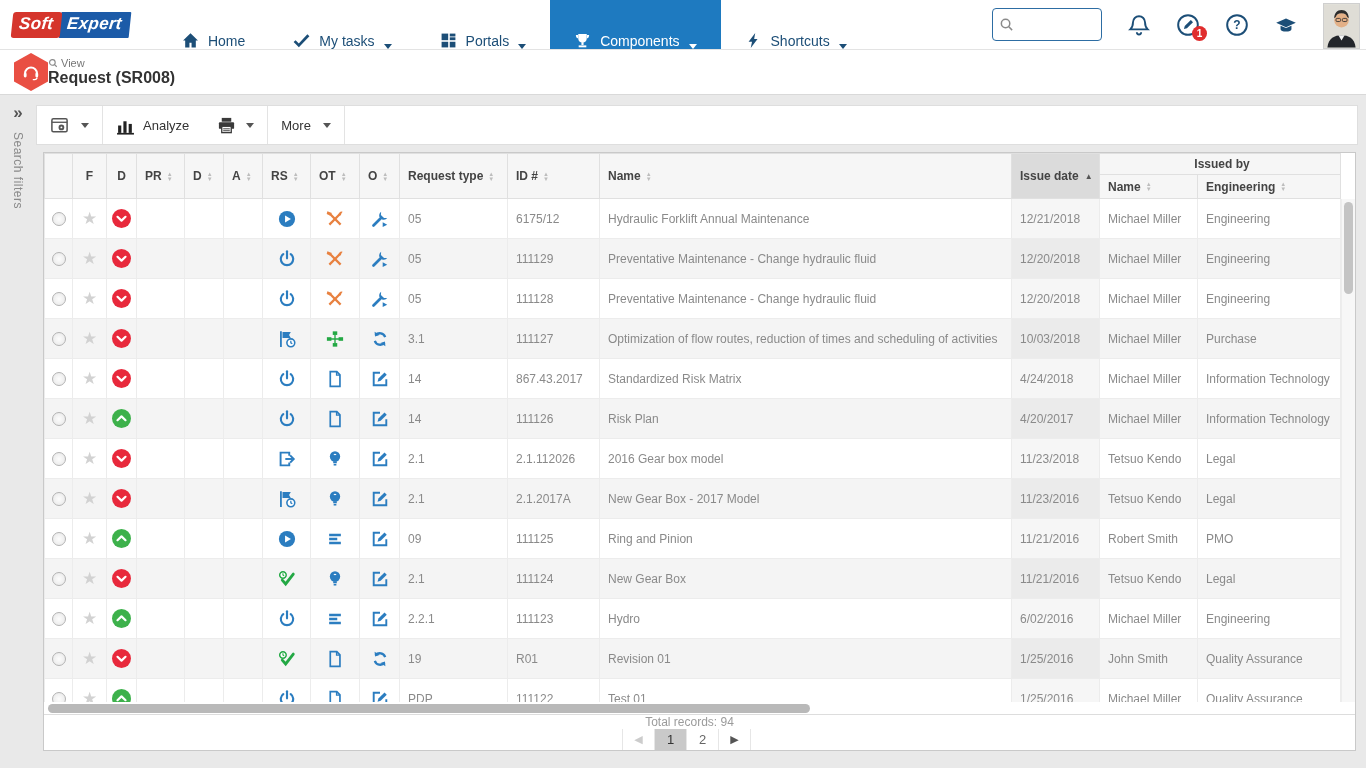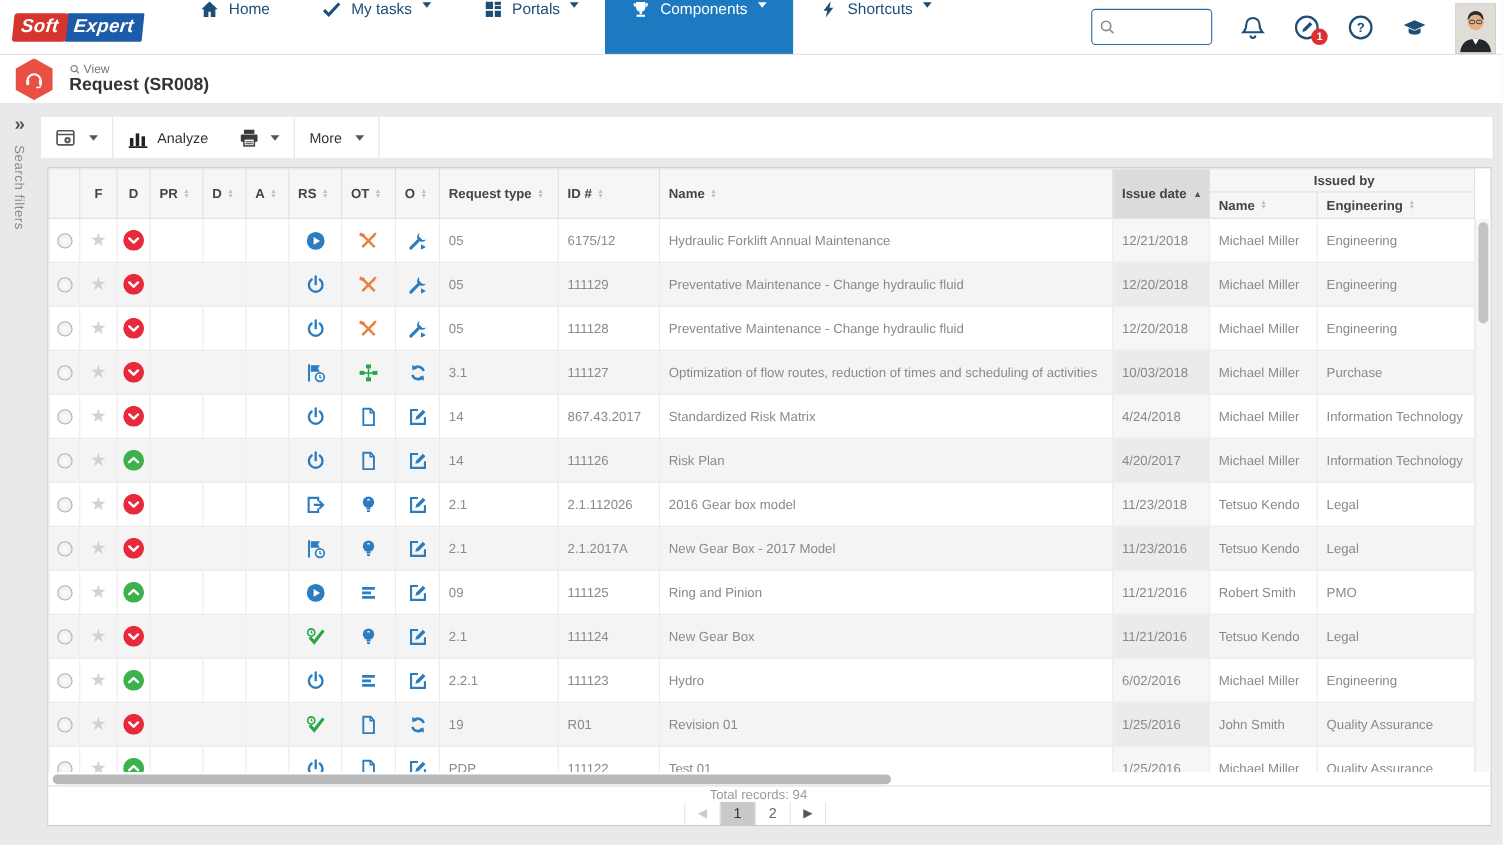--- a/index.html
+++ b/index.html
@@ -6,40 +6,40 @@
   html,body { width:1366px; height:768px; overflow:hidden; }
   body { font-family:"Liberation Sans", sans-serif; background:#e9e9e9; color:#333; }
 
   
   .topbar { height:50px; background:#fff; display:flex; align-items:stretch; border-bottom:1px solid #e3e3e3; position:relative; z-index:5; }
   .brand { display:flex; align-items:center; padding:0 26px 0 12px; }
   .brand-soft, .brand-expert { font-weight:bold; font-style:italic; font-size:17px; color:#fff; padding:2px 8px 4px 7px; transform:skewX(-6deg); border-radius:3px; letter-spacing:.3px; }
   .brand-soft { background:var(--brand-red,#d5352c); z-index:2; }
   .brand-expert { background:var(--brand-blue,#1c5ba8); margin-left:-3px; border:2px solid #fff; }
   .mainnav { display:flex; align-items:stretch; }
-  .nav-item { display:flex; align-items:flex-start; gap:9px; padding:0 24px; font-size:14px; color:var(--nav-text,#1c4e77); cursor:pointer; }
+  .nav-item { display:flex; align-items:flex-end; gap:9px; padding:0 24px; font-size:14px; color:var(--nav-text,#1c4e77); cursor:pointer; }
   .nav-item .nav-icon { width:17px; height:17px; display:inline-flex; }
   .nav-item .nav-icon svg { width:100%; height:100%; }
   .nav-item.active { background:var(--accent-blue,#1e7ac0); color:#fff; }
   .caret { width:0; height:0; border-left:4px solid transparent; border-right:4px solid transparent; border-top:5px solid currentColor; margin-top:2px; }
   .topbar-right { margin-left:auto; display:flex; align-items:center; gap:25px; padding-right:6px; color:var(--nav-text,#1c4e77); }
   .search-box { width:110px; height:33px; border:1px solid #2d6da3; border-radius:4px; display:flex; align-items:center; padding:0 6px; gap:4px; color:#8a8a8a; }
   .search-box svg { width:15px; height:15px; flex:0 0 auto; }
   .search-box input { border:none; outline:none; width:100%; font-size:13px; background:transparent; }
   .tb-icon { position:relative; width:24px; height:24px; display:inline-flex; cursor:pointer; }
   .tb-icon svg { width:100%; height:100%; }
   .tb-badge { position:absolute; right:-7px; bottom:-4px; min-width:15px; height:15px; background:var(--badge-red,#e02d2d); color:#fff; border-radius:50%; font-size:10px; font-weight:bold; display:flex; align-items:center; justify-content:center; padding:0 3px; }
   .avatar { width:37px; height:46px; border:1px solid #cfcfcf; background:#e4e2db; margin-top:2px; overflow:hidden; cursor:pointer; }
   .avatar svg { width:100%; height:100%; display:block; }
 
   
   .page-head { height:45px; background:#fff; display:flex; align-items:center; padding-left:14px; border-bottom:1px solid #d9d9d9; }
   .hexagon { width:34px; height:38px; background:var(--app-icon-red,#e94f43); clip-path:polygon(50% 0,100% 25%,100% 75%,50% 100%,0 75%,0 25%); display:flex; align-items:center; justify-content:center; flex:0 0 auto; }
   .hexagon svg { width:20px; height:20px; }
-  .ph-text { margin-left:15px; }
+  .ph-text { margin-left:0; }
   .crumb { font-size:11px; color:#777; display:flex; align-items:center; gap:3px; line-height:12px; }
   .crumb svg { width:10px; height:10px; }
   .page-title { font-size:16px; font-weight:bold; color:#333; line-height:18px; }
 
   
   .content { display:flex; height:673px; }
   .rail { width:36px; padding-top:11px; display:flex; flex-direction:column; align-items:center; gap:12px; flex:0 0 auto; }
   .rail-expand { font-size:17px; font-weight:bold; color:#555; cursor:pointer; line-height:14px; }
   .rail-label { writing-mode:vertical-rl; font-size:12px; color:#8a8a8a; letter-spacing:.5px; }
   .work { flex:1; padding:10px 8px 0 0; }

